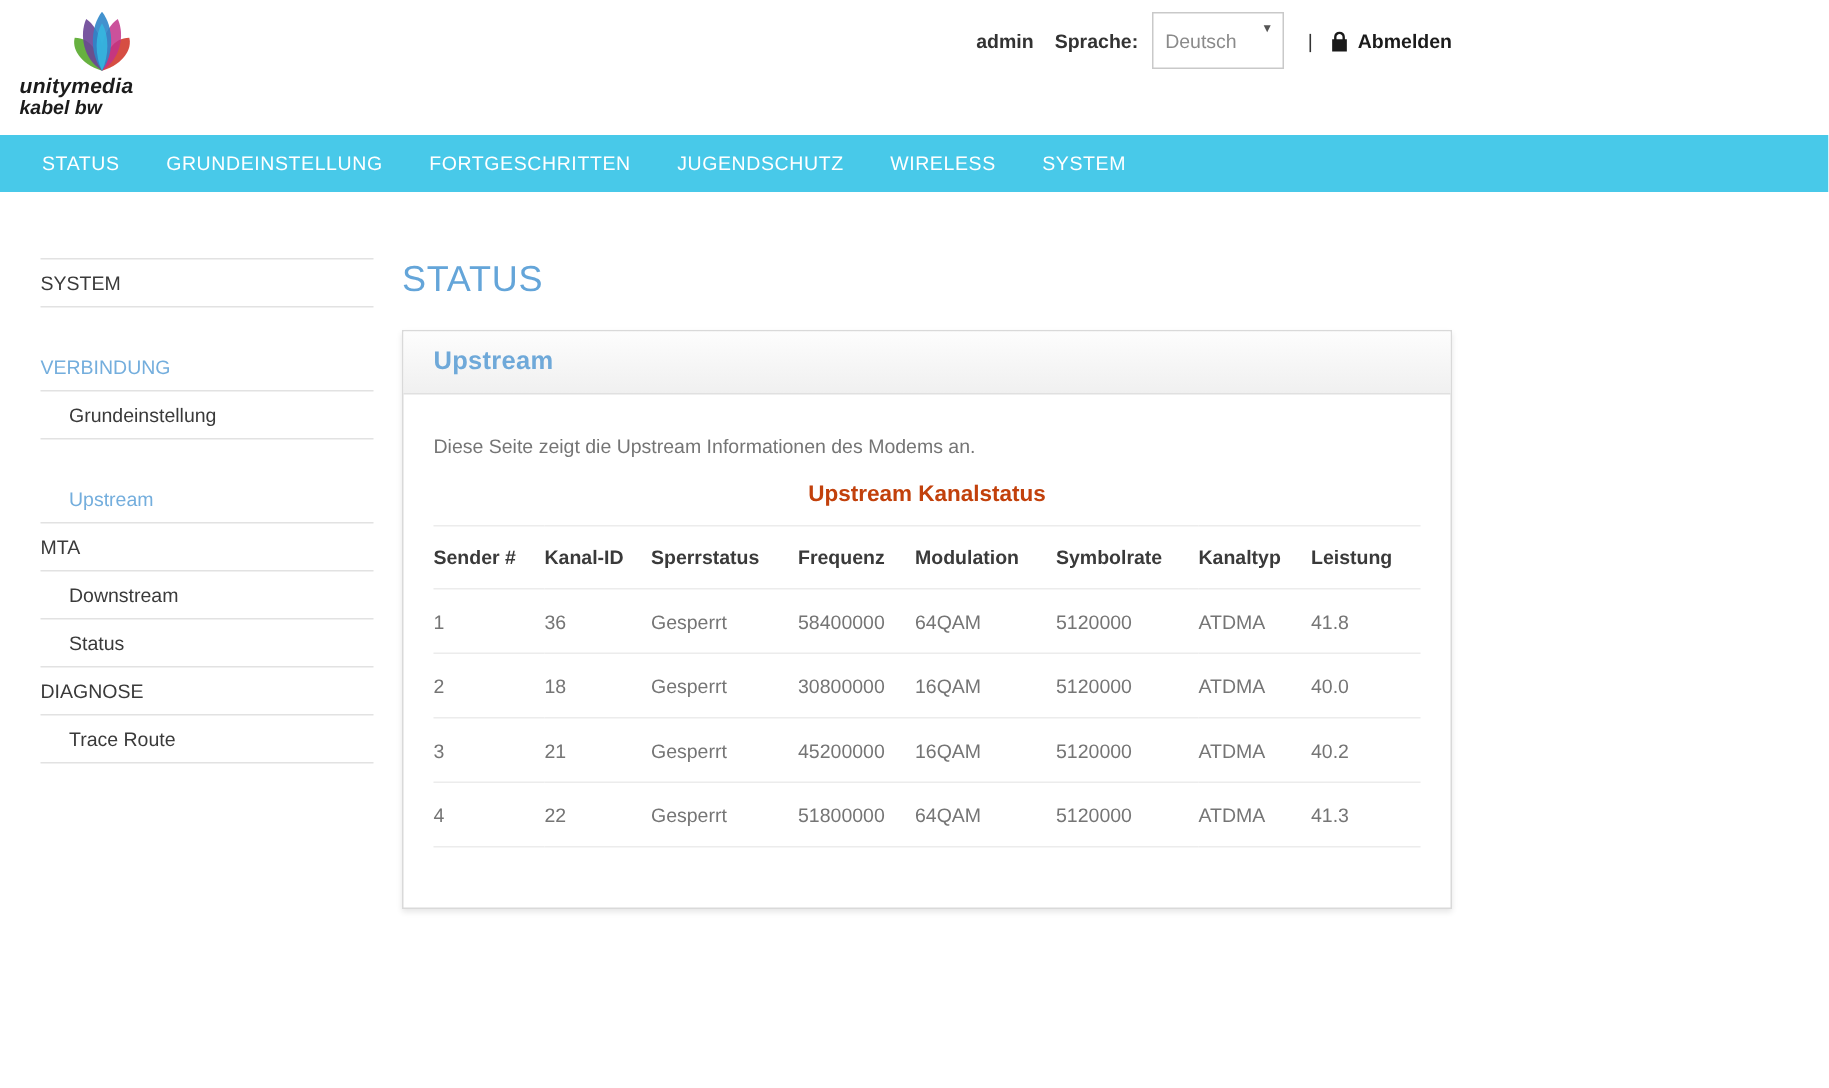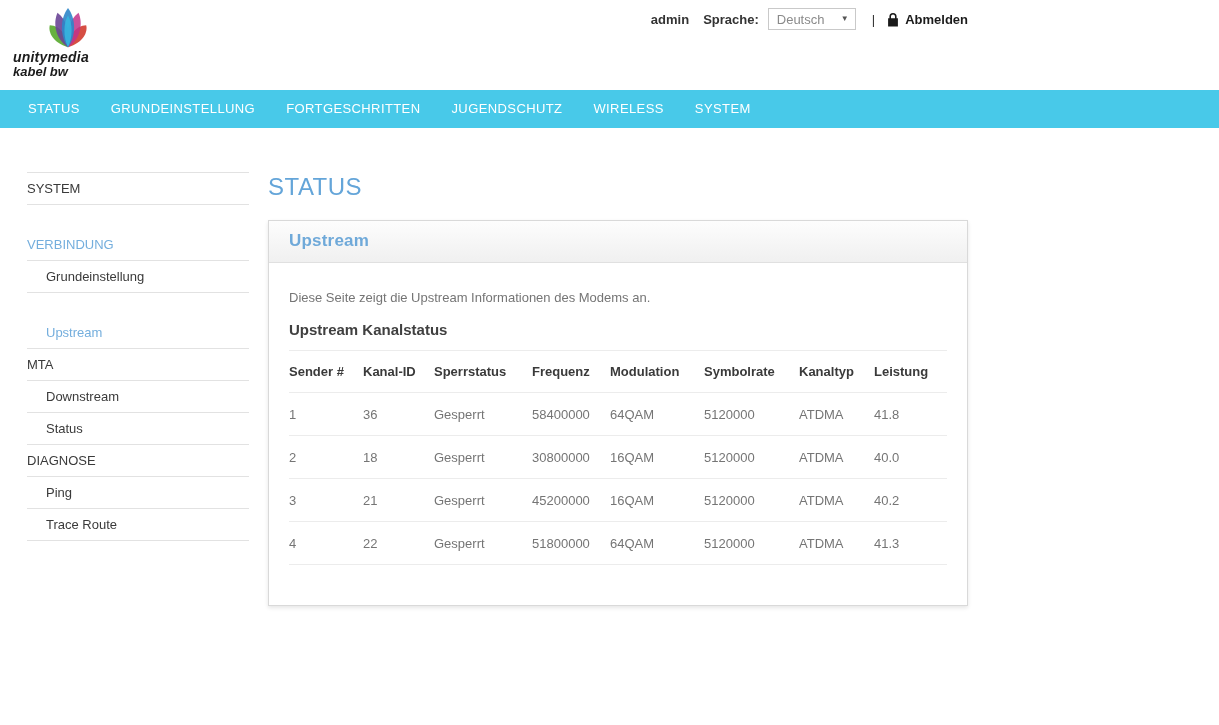--- a/index.html
+++ b/index.html
@@ -29,21 +29,21 @@
   .logo-flower{display:block;margin:0 auto;}
   .logo-text1{font-size:14px;font-weight:700;color:#1b1b1b;letter-spacing:.2px;line-height:15px;}
   .logo-text2{font-size:13px;font-weight:700;color:#1b1b1b;line-height:14px;}
 
   .header-controls{position:absolute;top:8px;right:0;display:flex;align-items:center;font-size:13px;}
   .hc-user{font-weight:700;color:#333;margin-right:14px;}
   .hc-lang-label{font-weight:700;color:#333;margin-right:9px;}
   .select-wrap{position:relative;display:inline-block;margin-right:14px;}
   .select-wrap select{
     -webkit-appearance:none;appearance:none;
-    width:88px;height:22px;border:1px solid #c9c9c9;background:#fff;
+    width:88px;height:38px;border:1px solid #c9c9c9;background:#fff;
     color:#8a8a8a;font-size:13px;font-family:"Liberation Sans",sans-serif;
     padding:0 20px 0 8px;border-radius:0;cursor:pointer;
   }
   .select-arrow{position:absolute;right:7px;top:7px;font-size:8px;color:#555;pointer-events:none;line-height:8px;}
   .hc-divider{color:#333;margin:0 12px 0 2px;font-weight:400;}
   .logout{display:flex;align-items:flex-end;cursor:pointer;text-decoration:none;color:#1b1b1b;}
   .lock-icon{margin-right:6px;display:inline-flex;}
   .logout-label{font-weight:700;font-size:13px;color:#1b1b1b;}
 
   
@@ -73,21 +73,21 @@
     box-shadow:0 2px 4px rgba(0,0,0,.10);
   }
   .panel-header{
     background:linear-gradient(#fdfdfd,#f0f0f0);
     border-bottom:1px solid #e0e0e0;
     padding:10px 20px 11px 20px;
   }
   .panel-title{color:var(--panel-title);font-size:17px;font-weight:700;letter-spacing:.2px;}
   .panel-body{padding:20px 20px 40px 20px;}
   .description{color:var(--text-muted);font-size:13px;margin-top:7px;}
-  .table-title{color:#404040;font-size:15px;font-weight:700;margin:16px 0 12px 0;}
+  .table-title{color:#c2410c;font-size:15px;font-weight:700;margin:16px 0 12px 0;text-align:center;}
   table{width:100%;border-collapse:collapse;table-layout:fixed;}
   th{
     text-align:left;font-size:13px;color:#3a3a3a;font-weight:700;
     padding:13px 4px 13px 0;border-top:1px solid var(--border-light);
     border-bottom:1px solid var(--border-light);
   }
   td{
     font-size:13px;color:var(--text-muted);
     padding:14px 4px 13px 0;border-bottom:1px solid var(--border-light);
   }
@@ -146,21 +146,20 @@
 
     <div class="sidebar">
       <div class="sidebar-item section">SYSTEM</div>
       <div class="sidebar-item section active">VERBINDUNG</div>
       <div class="sidebar-item sub">Grundeinstellung</div>
       <div class="sidebar-item sub active">Upstream</div>
       <div class="sidebar-item section">MTA</div>
       <div class="sidebar-item sub">Downstream</div>
       <div class="sidebar-item sub">Status</div>
       <div class="sidebar-item section">DIAGNOSE</div>
-      <div class="sidebar-item sub">Ping</div>
       <div class="sidebar-item sub">Trace Route</div>
     </div>
 
     <div class="main">
       <div class="page-title">STATUS</div>
 
       <div class="panel">
         <div class="panel-header">
           <span class="panel-title">Upstream</span>
         </div>

